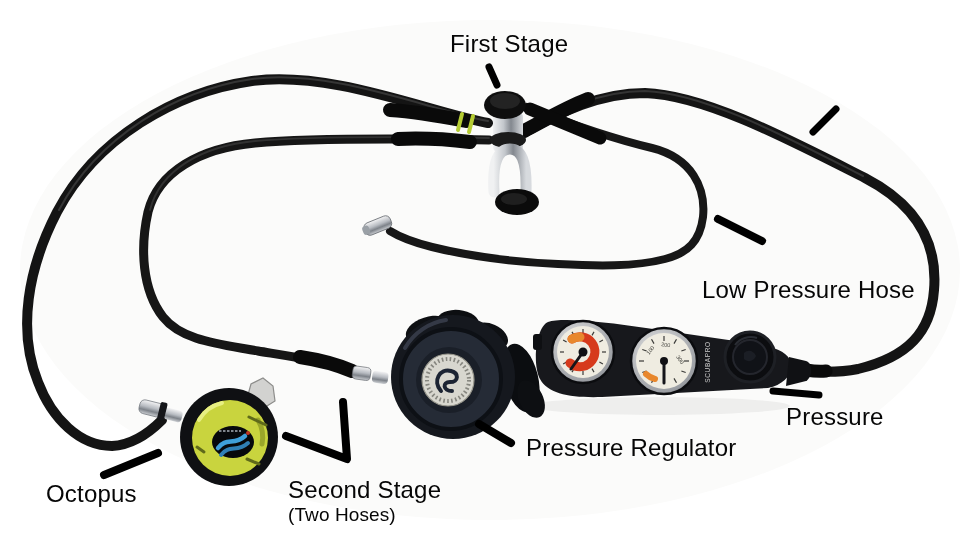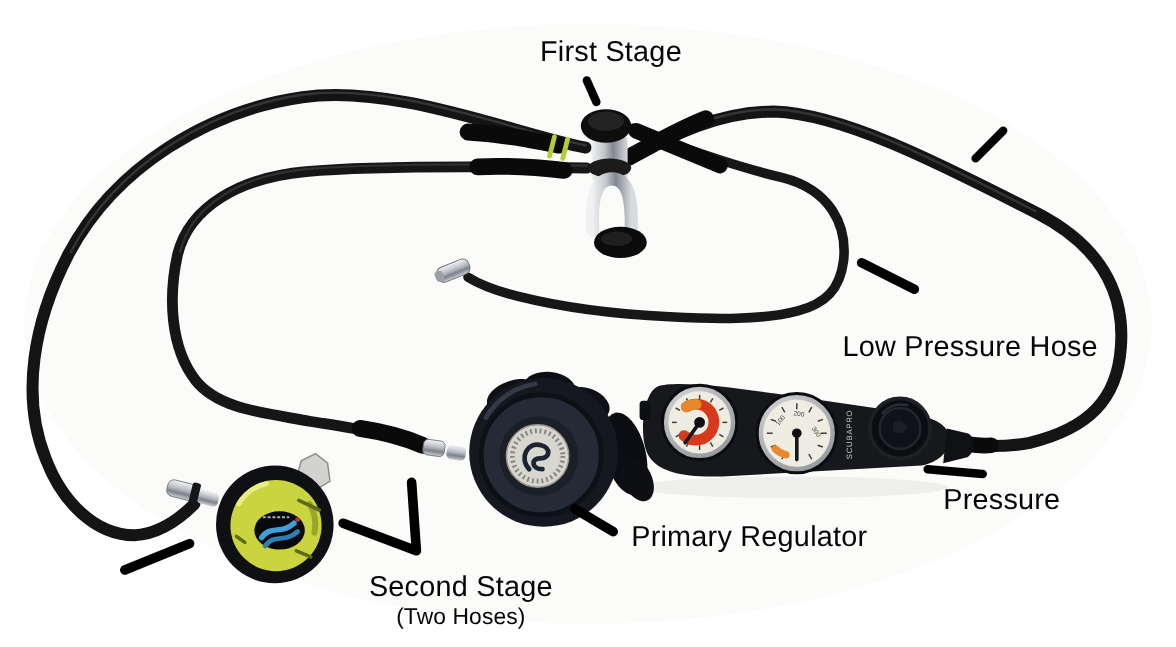--- a/index.html
+++ b/index.html
@@ -4,21 +4,21 @@
 <style>
   html,body{margin:0;padding:0;background:#ffffff;}
   .stage{
     position:relative;width:980px;height:539px;background:#ffffff;
     font-family:"Liberation Sans",sans-serif;overflow:hidden;
   }
   .lbl{
     position:absolute;color:#060606;font-size:24px;line-height:1.12;
     white-space:nowrap;letter-spacing:0.2px;
   }
-  .lbl.center{text-align:center;white-space:normal;}
+  .lbl.center{text-align:left;white-space:normal;}
   .sub{font-size:19px;letter-spacing:0.1px;}
   svg{position:absolute;left:0;top:0;}
 </style>
 </head>
 <body>
 
 <div class="stage">
 <svg width="980" height="539" viewBox="0 0 980 539">
   <defs>
     <linearGradient id="chromeV" x1="0" y1="0" x2="1" y2="0">
@@ -191,18 +191,19 @@
     <path d="M 773 391 L 819 395" stroke-width="7"></path>
     <path d="M 479 424 L 511 443" stroke-width="8"></path>
     <path d="M 104 475 L 158 453" stroke-width="8"></path>
     <path d="M 286 436 L 347 459 L 343 402" stroke-width="8" stroke-linejoin="round"></path>
   </g>
 </svg>
 
 <div class="lbl" style="left:450px;top:31px;">First Stage</div>
 <div class="lbl" style="left:702px;top:253px;margin-top:24px;">Low Pressure Hose</div>
 <div class="lbl" style="left:786px;top:404px;">Pressure</div>
-<div class="lbl" style="left:526px;top:435px;">Primary Regulator</div>
+<div class="lbl" style="left:526px;top:435px;">Pressure Regulator</div>
+<div class="lbl" style="left:46px;top:481px;">Octopus</div>
 <div class="lbl center" style="left:288px;top:477px;width:192px;">
   <div>Second Stage</div>
   <div class="sub">(Two Hoses)</div>
 </div>
 </div>
 
 </body></html>

